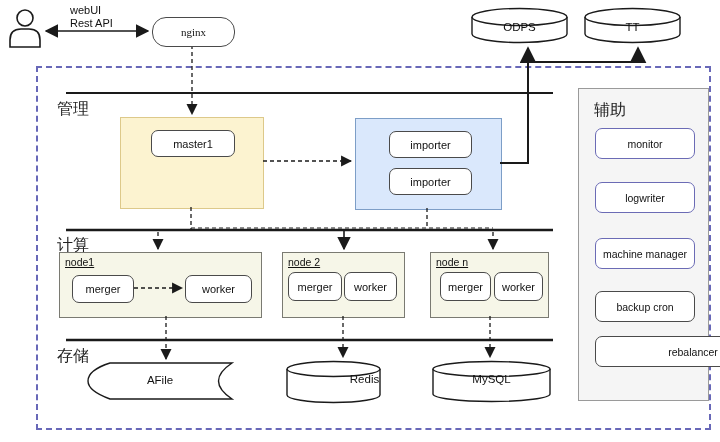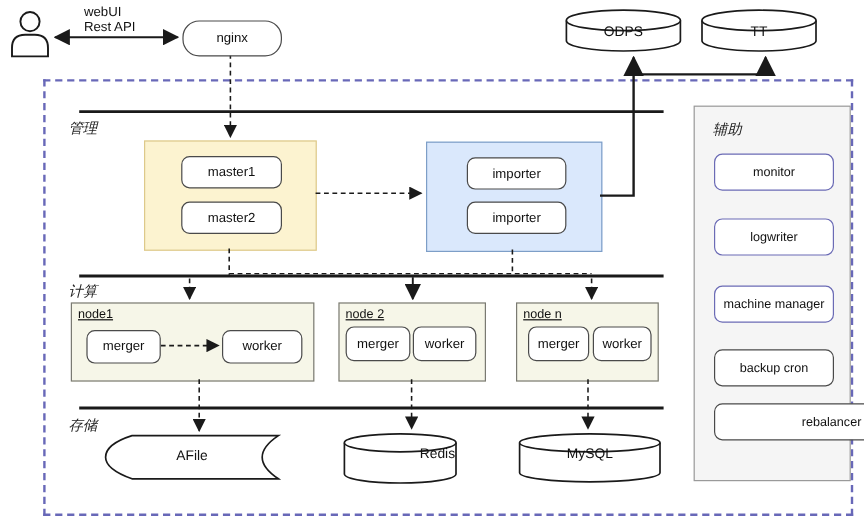--- a/index.html
+++ b/index.html
@@ -1,36 +1,36 @@
 <!DOCTYPE html>
 <html><head>
 <meta charset="utf-8">
 <style>
   html,body{margin:0;padding:0;background:#fff;}
   .canvas{position:relative;width:720px;height:442px;background:#fff;overflow:hidden;
           font-family:"Liberation Sans","DejaVu Sans",sans-serif;color:#111;}
   .lbl{position:absolute;font-size:11px;color:#111;white-space:nowrap;}
-  .section-label{position:absolute;font-size:12px;color:#222;z-index:4;font-style:italic;}
+  .section-label{position:absolute;font-size:16px;color:#222;z-index:4;}
   .dashed-container{position:absolute;left:36px;top:66px;width:671px;height:360px;
        border:2px dashed #6868b8;z-index:1;background:transparent;}
   .group-box{position:absolute;z-index:1;}
   .group-yellow{background:#fcf3d0;border:1px solid #ddc98a;}
   .group-blue{background:#dae8fc;border:1px solid #7d9ec7;}
   .node-box{background:#f6f6e8;border:1.2px solid #7a7a72;}
   .aux-panel{background:#f5f5f5;border:1.2px solid #9a9a9a;}
   .item-box{position:absolute;z-index:3;background:#fff;border:1.4px solid #4a4a4a;
        border-radius:7px;display:flex;align-items:center;justify-content:center;
        font-size:11px;color:#111;}
   .item-purple{border-color:#6b6bb5;}
   .node-name{position:absolute;z-index:3;font-size:10.5px;color:#111;text-decoration:underline;}
   .cyl-label{position:absolute;z-index:3;font-size:11.5px;color:#111;text-align:center;}
   svg.edges{position:absolute;left:0;top:0;z-index:2;}
   .nginx-box{position:absolute;z-index:3;background:#fff;border:1.4px solid #4a4a4a;
        border-radius:14px;display:flex;align-items:center;justify-content:center;
-       font-size:11px;}
+       font-size:11px;font-family:Liberation Serif, serif;}
 </style>
 </head>
 <body>
 
 <div class="canvas">
 
   <div class="dashed-container"></div>
 
   <div class="group-box group-yellow" style="left:120px;top:117px;width:142px;height:90px;"></div>
   <div class="group-box group-blue" style="left:355px;top:118px;width:145px;height:90px;"></div>
@@ -107,21 +107,20 @@
   </div>
   <div class="cyl-label" style="left:472px;top:21px;width:95px;">ODPS</div>
   <div class="cyl-label" style="left:585px;top:21px;width:95px;">TT</div>
 
   <div class="section-label" style="left:57px;top:99px;">管理</div>
   <div class="section-label" style="left:57px;top:235px;">计算</div>
   <div class="section-label" style="left:57px;top:346px;">存储</div>
   <div class="section-label" style="left:594px;top:100px;text-align:right;">辅助</div>
 
   <div class="item-box" style="left:151px;top:130px;width:82px;height:25px;">master1</div>
-  <div class="item-box" style="left:151px;top:168px;width:82px;height:25px;">master2</div>
   <div class="item-box" style="left:389px;top:131px;width:81px;height:25px;">importer</div>
   <div class="item-box" style="left:389px;top:168px;width:81px;height:25px;">importer</div>
 
   <div class="node-name" style="left:65px;top:256px;">node1</div>
   <div class="item-box" style="left:72px;top:275px;width:60px;height:26px;">merger</div>
   <div class="item-box" style="left:185px;top:275px;width:65px;height:26px;">worker</div>
 
   <div class="node-name" style="left:288px;top:256px;">node 2</div>
   <div class="item-box" style="left:288px;top:272px;width:52px;height:27px;">merger</div>
   <div class="item-box" style="left:344px;top:272px;width:51px;height:27px;">worker</div>

